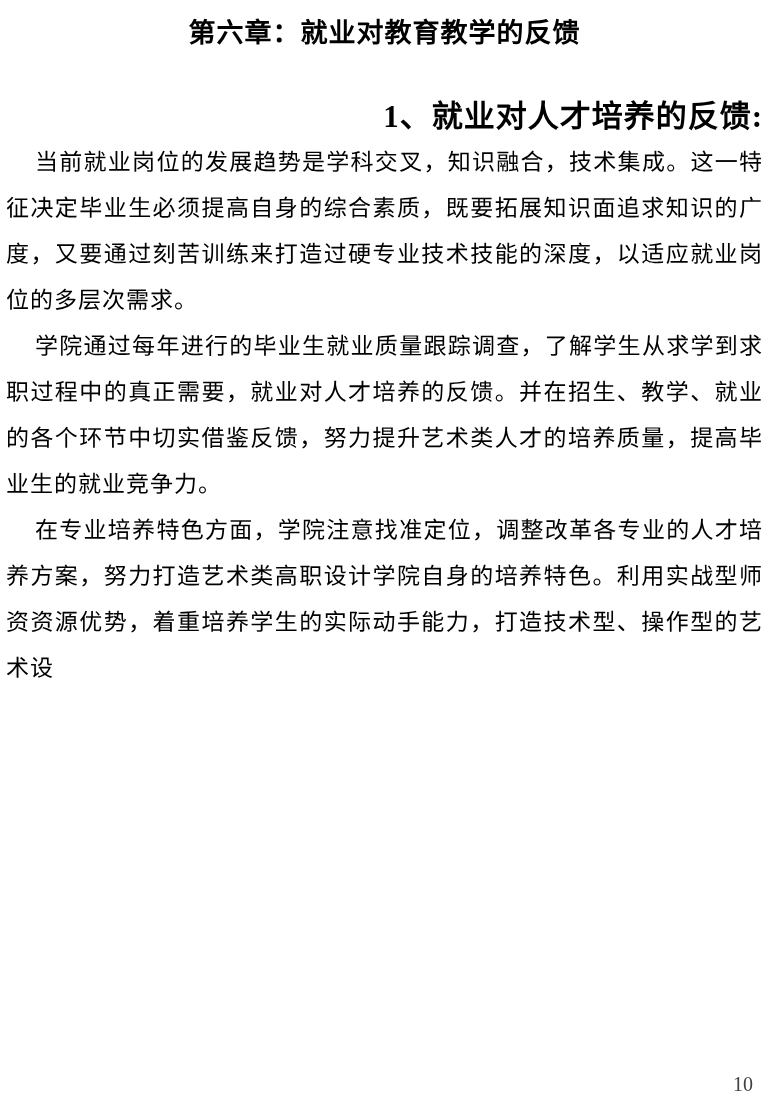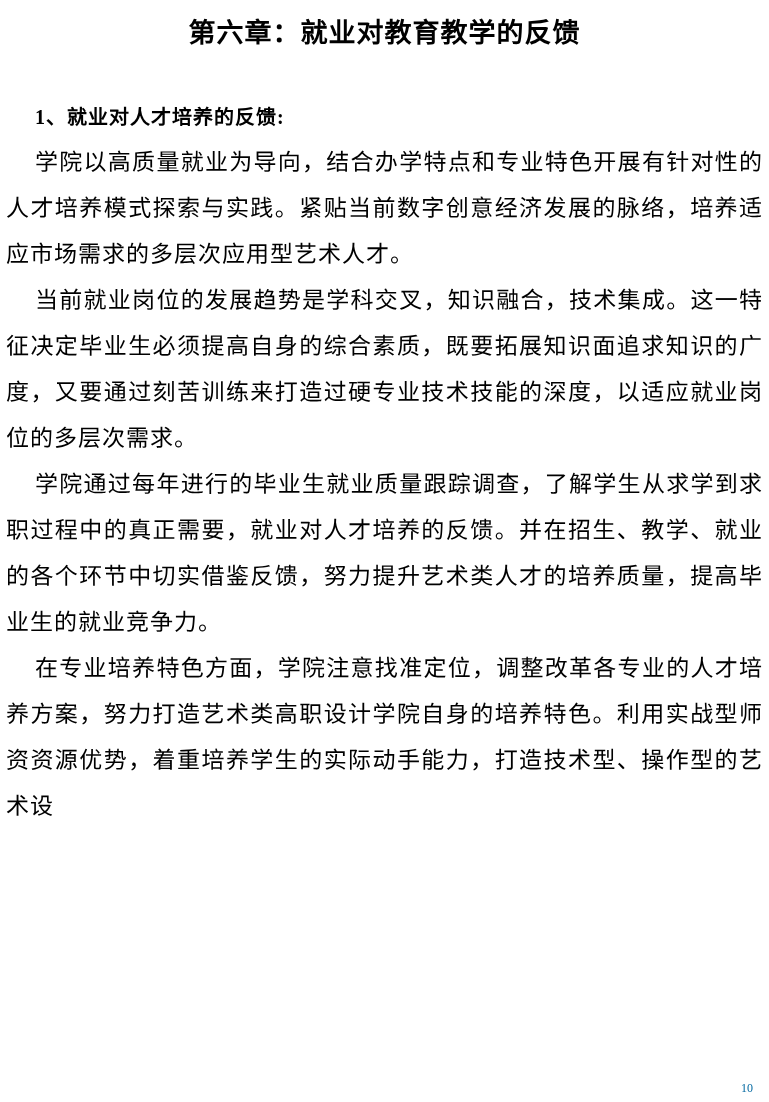--- a/index.html
+++ b/index.html
@@ -24,56 +24,56 @@
     font-size: 27px;
     font-weight: bold;
     letter-spacing: 1px;
     line-height: 34px;
     margin: 6px 0 0 0;
   }
   .doc-body {
     margin-top: 44px;
   }
   .section-heading {
-    font-size: 20px;
+    font-size: 31px;
     font-weight: bold;
     letter-spacing: 1px;
     line-height: 46px;
     margin: 0;
     padding-left: 29px;
+    text-align: right;
   }
   .para {
     font-size: 23px;
     letter-spacing: 1px;
     line-height: 46px;
     text-align: justify;
     text-indent: 29px;
     margin: 0;
   }
   .page-number {
     position: absolute;
     right: 16px;
     bottom: 6px;
-    font-size: 12px;
+    font-size: 20px;
     font-family: "Liberation Serif", "DejaVu Serif", serif;
-    color: #0369a1;
+    color: #404040;
   }
 </style>
 </head>
 <body>
 
 <div class="page">
 
   <h1 class="doc-title">第六章：就业对教育教学的反馈</h1>
 
   <div class="doc-body">
 
     <div>
       <h2 class="section-heading">1、就业对人才培养的反馈:</h2>
-      <p class="para">学院以高质量就业为导向，结合办学特点和专业特色开展有针对性的人才培养模式探索与实践。紧贴当前数字创意经济发展的脉络，培养适应市场需求的多层次应用型艺术人才。</p>
       <p class="para">当前就业岗位的发展趋势是学科交叉，知识融合，技术集成。这一特征决定毕业生必须提高自身的综合素质，既要拓展知识面追求知识的广度，又要通过刻苦训练来打造过硬专业技术技能的深度，以适应就业岗位的多层次需求。</p>
     </div>
 
     <div>
       <p class="para">学院通过每年进行的毕业生就业质量跟踪调查，了解学生从求学到求职过程中的真正需要，就业对人才培养的反馈。并在招生、教学、就业的各个环节中切实借鉴反馈，努力提升艺术类人才的培养质量，提高毕业生的就业竞争力。</p>
       <p class="para">在专业培养特色方面，学院注意找准定位，调整改革各专业的人才培养方案，努力打造艺术类高职设计学院自身的培养特色。利用实战型师资资源优势，着重培养学生的实际动手能力，打造技术型、操作型的艺术设</p>
     </div>
 
   </div>
 

